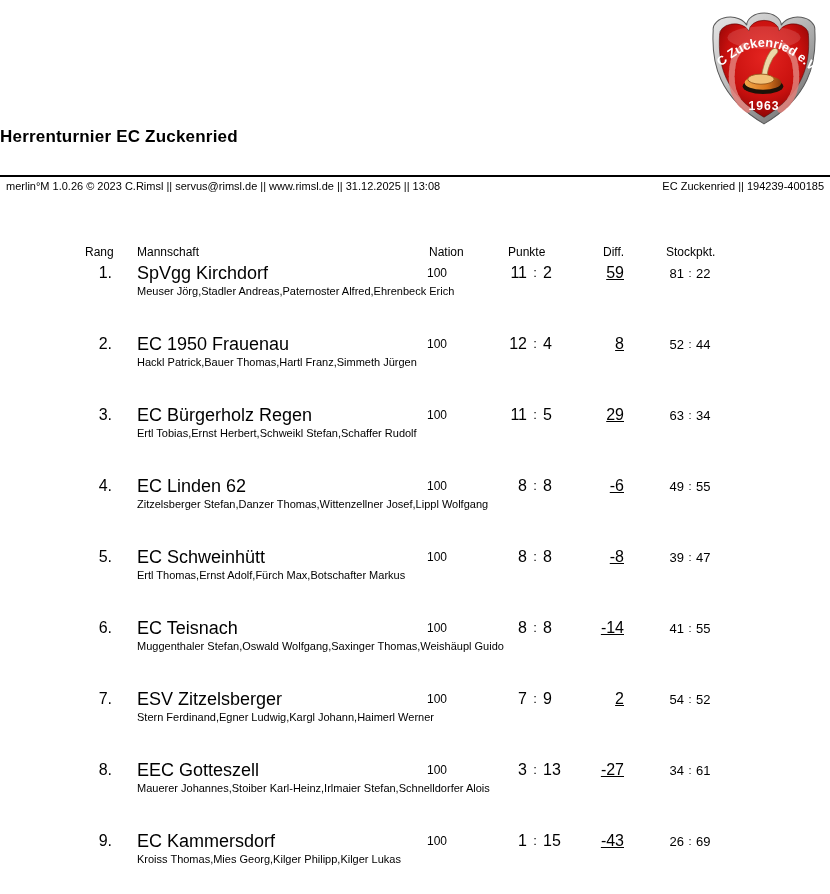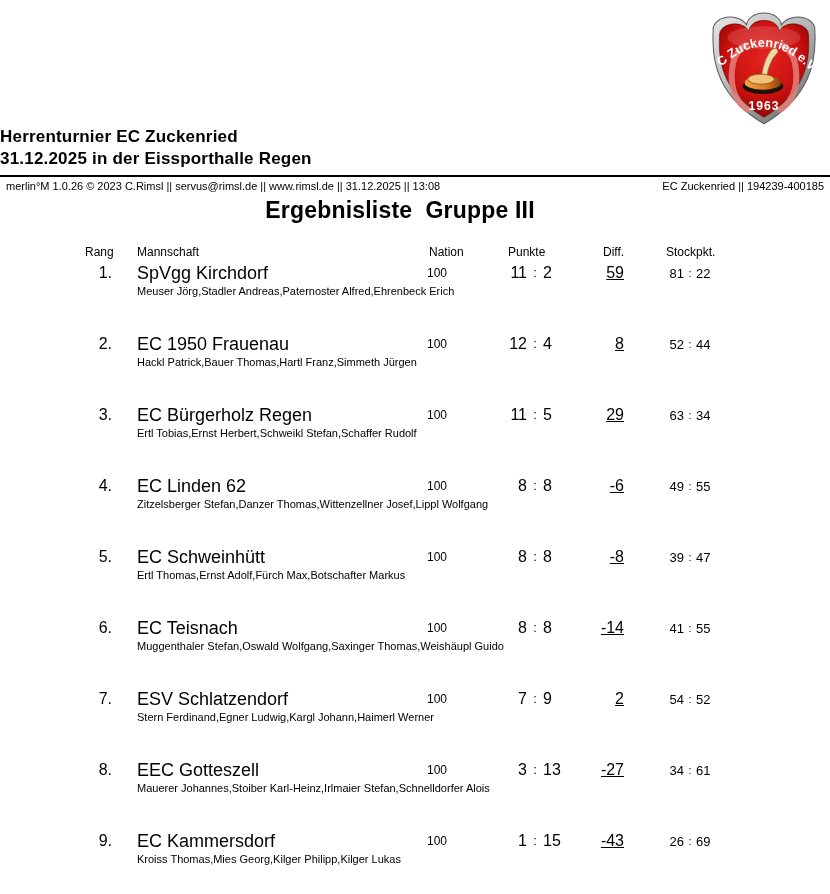--- a/index.html
+++ b/index.html
@@ -97,31 +97,29 @@
     </g>
 
     <text font-size="12.5" font-weight="bold" font-family="Liberation Sans, sans-serif" text-anchor="middle" fill="#ffffff">
       <textPath href="#nameArc" startOffset="50%">EC Zuckenried e.V.</textPath>
     </text>
     <text x="62" y="100" text-anchor="middle" font-size="12" font-weight="bold" font-family="Liberation Sans, sans-serif" letter-spacing="1" fill="#ffffff">1963</text>
   </svg>
 
   <div class="doc-titles">
     <div>Herrenturnier EC Zuckenried</div>
-    <div>31.12.2025 in der Eissporthalle Regen</div>
   </div>
 
   <div class="rule"></div>
 
   <div class="meta">
     <span>merlin°M 1.0.26 © 2023 C.Rimsl || servus@rimsl.de || www.rimsl.de || 31.12.2025 || 13:08</span>
     <span>EC Zuckenried || 194239-400185</span>
   </div>
 
-  <h1 class="list-title">Ergebnisliste  Gruppe III</h1>
 
   <div class="thead">
     <span class="h-rang">Rang</span>
     <span class="h-mannschaft">Mannschaft</span>
     <span class="h-nation">Nation</span>
     <span class="h-punkte">Punkte</span>
     <span class="h-diff">Diff.</span>
     <span class="h-stockpkt">Stockpkt.</span>
   </div>
 
@@ -199,21 +197,21 @@
     <span class="pts-for">8</span>
     <span class="pts-colon">:</span>
     <span class="pts-against">8</span>
     <span class="diff">-14</span>
     <span class="stock-for">41</span>
     <span class="stock-colon">:</span>
     <span class="stock-against">55</span>
   </div>
       <div class="row" style="top: 689px;">
     <span class="rank">7.</span>
-    <span class="team">ESV Schlatzendorf</span>
+    <span class="team">ESV Zitzelsberger</span>
     <span class="players">Stern Ferdinand,Egner Ludwig,Kargl Johann,Haimerl Werner</span>
     <span class="nation">100</span>
     <span class="pts-for">7</span>
     <span class="pts-colon">:</span>
     <span class="pts-against">9</span>
     <span class="diff">2</span>
     <span class="stock-for">54</span>
     <span class="stock-colon">:</span>
     <span class="stock-against">52</span>
   </div>

